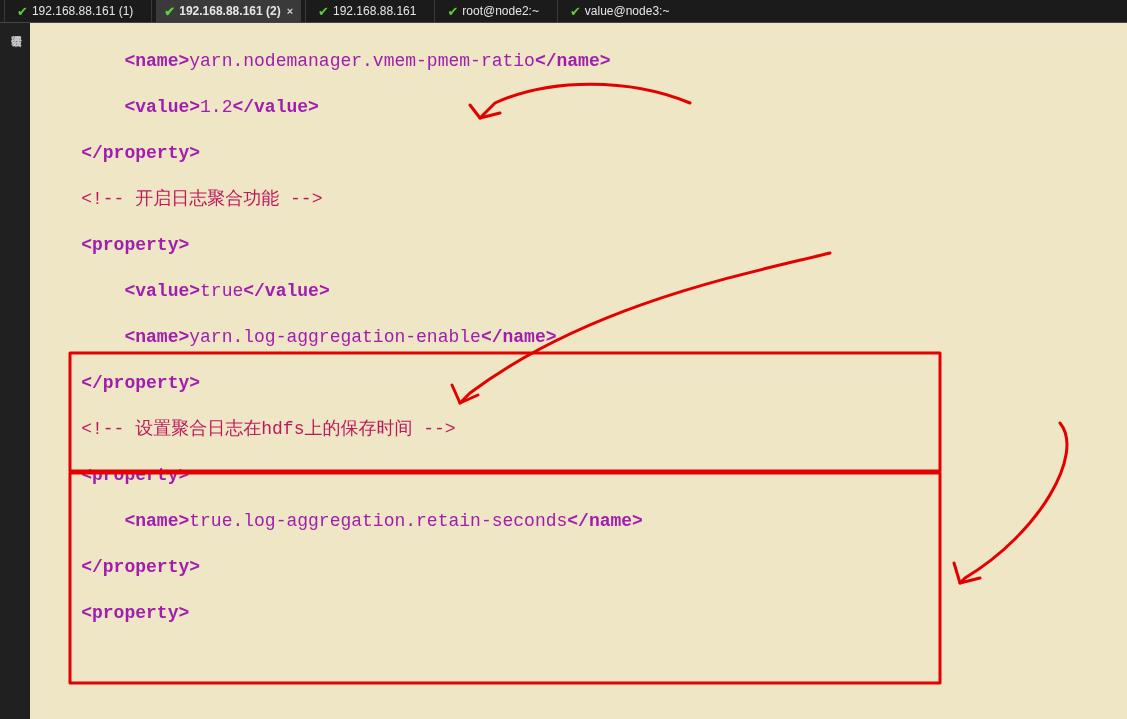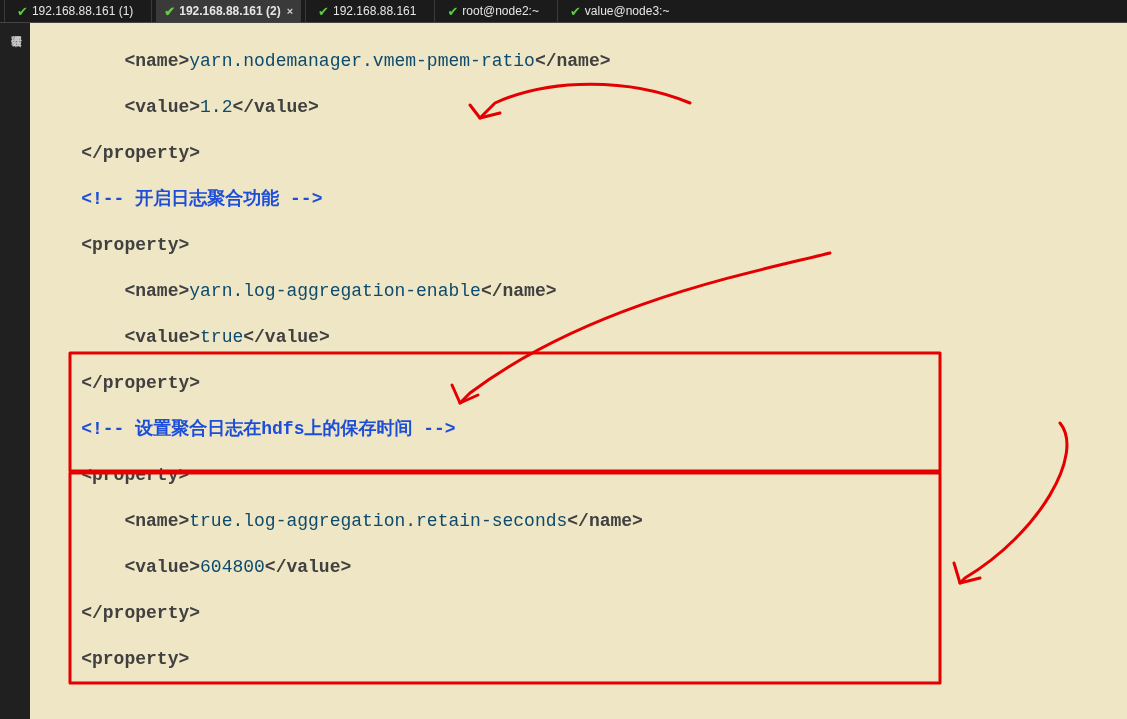--- a/index.html
+++ b/index.html
@@ -85,23 +85,23 @@
     background: #eee6c4;
     color: #111;
     position: relative;
     padding: 4px 8px;
     font-size: 18px;
     line-height: 23px;
     white-space: pre;
     overflow: hidden;
   }
   .xml-line { white-space: pre; }
-  .tag { color: #404040; font-weight: 700; }
-  .cmt { color: #1d4ed8; font-weight: 700; }
-  .txt { color: #0c4a6e; }
+  .tag { color: #a21caf; font-weight: 700; }
+  .cmt { color: #be185d; font-weight: 400; }
+  .txt { color: #a21caf; }
   
   .anno {
     position: absolute;
     left: 0; top: 0;
     pointer-events: none;
   }
 </style>
 </head>
 <body>
 
@@ -146,27 +146,26 @@
     <div class="sidebar">
       <span class="sidebar-icon">会话管理器</span>
     </div>
 
     <div class="editor">
 <div class="xml-line"><span class="txt">        </span><span class="tag">&lt;name&gt;</span><span class="txt">yarn.nodemanager.vmem-pmem-ratio</span><span class="tag">&lt;/name&gt;</span></div>
 <div class="xml-line"><span class="txt">        </span><span class="tag">&lt;value&gt;</span><span class="txt">1.2</span><span class="tag">&lt;/value&gt;</span></div>
 <div class="xml-line"><span class="txt">    </span><span class="tag">&lt;/property&gt;</span></div>
 <div class="xml-line"><span class="txt">    </span><span class="cmt">&lt;!-- 开启日志聚合功能 --&gt;</span></div>
 <div class="xml-line"><span class="txt">    </span><span class="tag">&lt;property&gt;</span></div>
+<div class="xml-line"><span class="txt">        </span><span class="tag">&lt;value&gt;</span><span class="txt">true</span><span class="tag">&lt;/value&gt;</span></div>
 <div class="xml-line"><span class="txt">        </span><span class="tag">&lt;name&gt;</span><span class="txt">yarn.log-aggregation-enable</span><span class="tag">&lt;/name&gt;</span></div>
-<div class="xml-line"><span class="txt">        </span><span class="tag">&lt;value&gt;</span><span class="txt">true</span><span class="tag">&lt;/value&gt;</span></div>
 <div class="xml-line"><span class="txt">    </span><span class="tag">&lt;/property&gt;</span></div>
 <div class="xml-line"><span class="txt">    </span><span class="cmt">&lt;!-- 设置聚合日志在hdfs上的保存时间 --&gt;</span></div>
 <div class="xml-line"><span class="txt">    </span><span class="tag">&lt;property&gt;</span></div>
 <div class="xml-line"><span class="txt">        </span><span class="tag">&lt;name&gt;</span><span class="txt">true.log-aggregation.retain-seconds</span><span class="tag">&lt;/name&gt;</span></div>
-<div class="xml-line"><span class="txt">        </span><span class="tag">&lt;value&gt;</span><span class="txt">604800</span><span class="tag">&lt;/value&gt;</span></div>
 <div class="xml-line"><span class="txt">    </span><span class="tag">&lt;/property&gt;</span></div>
 <div class="xml-line"><span class="txt">    </span><span class="tag">&lt;property&gt;</span></div>
 
 
 
 
 
 
 
 

